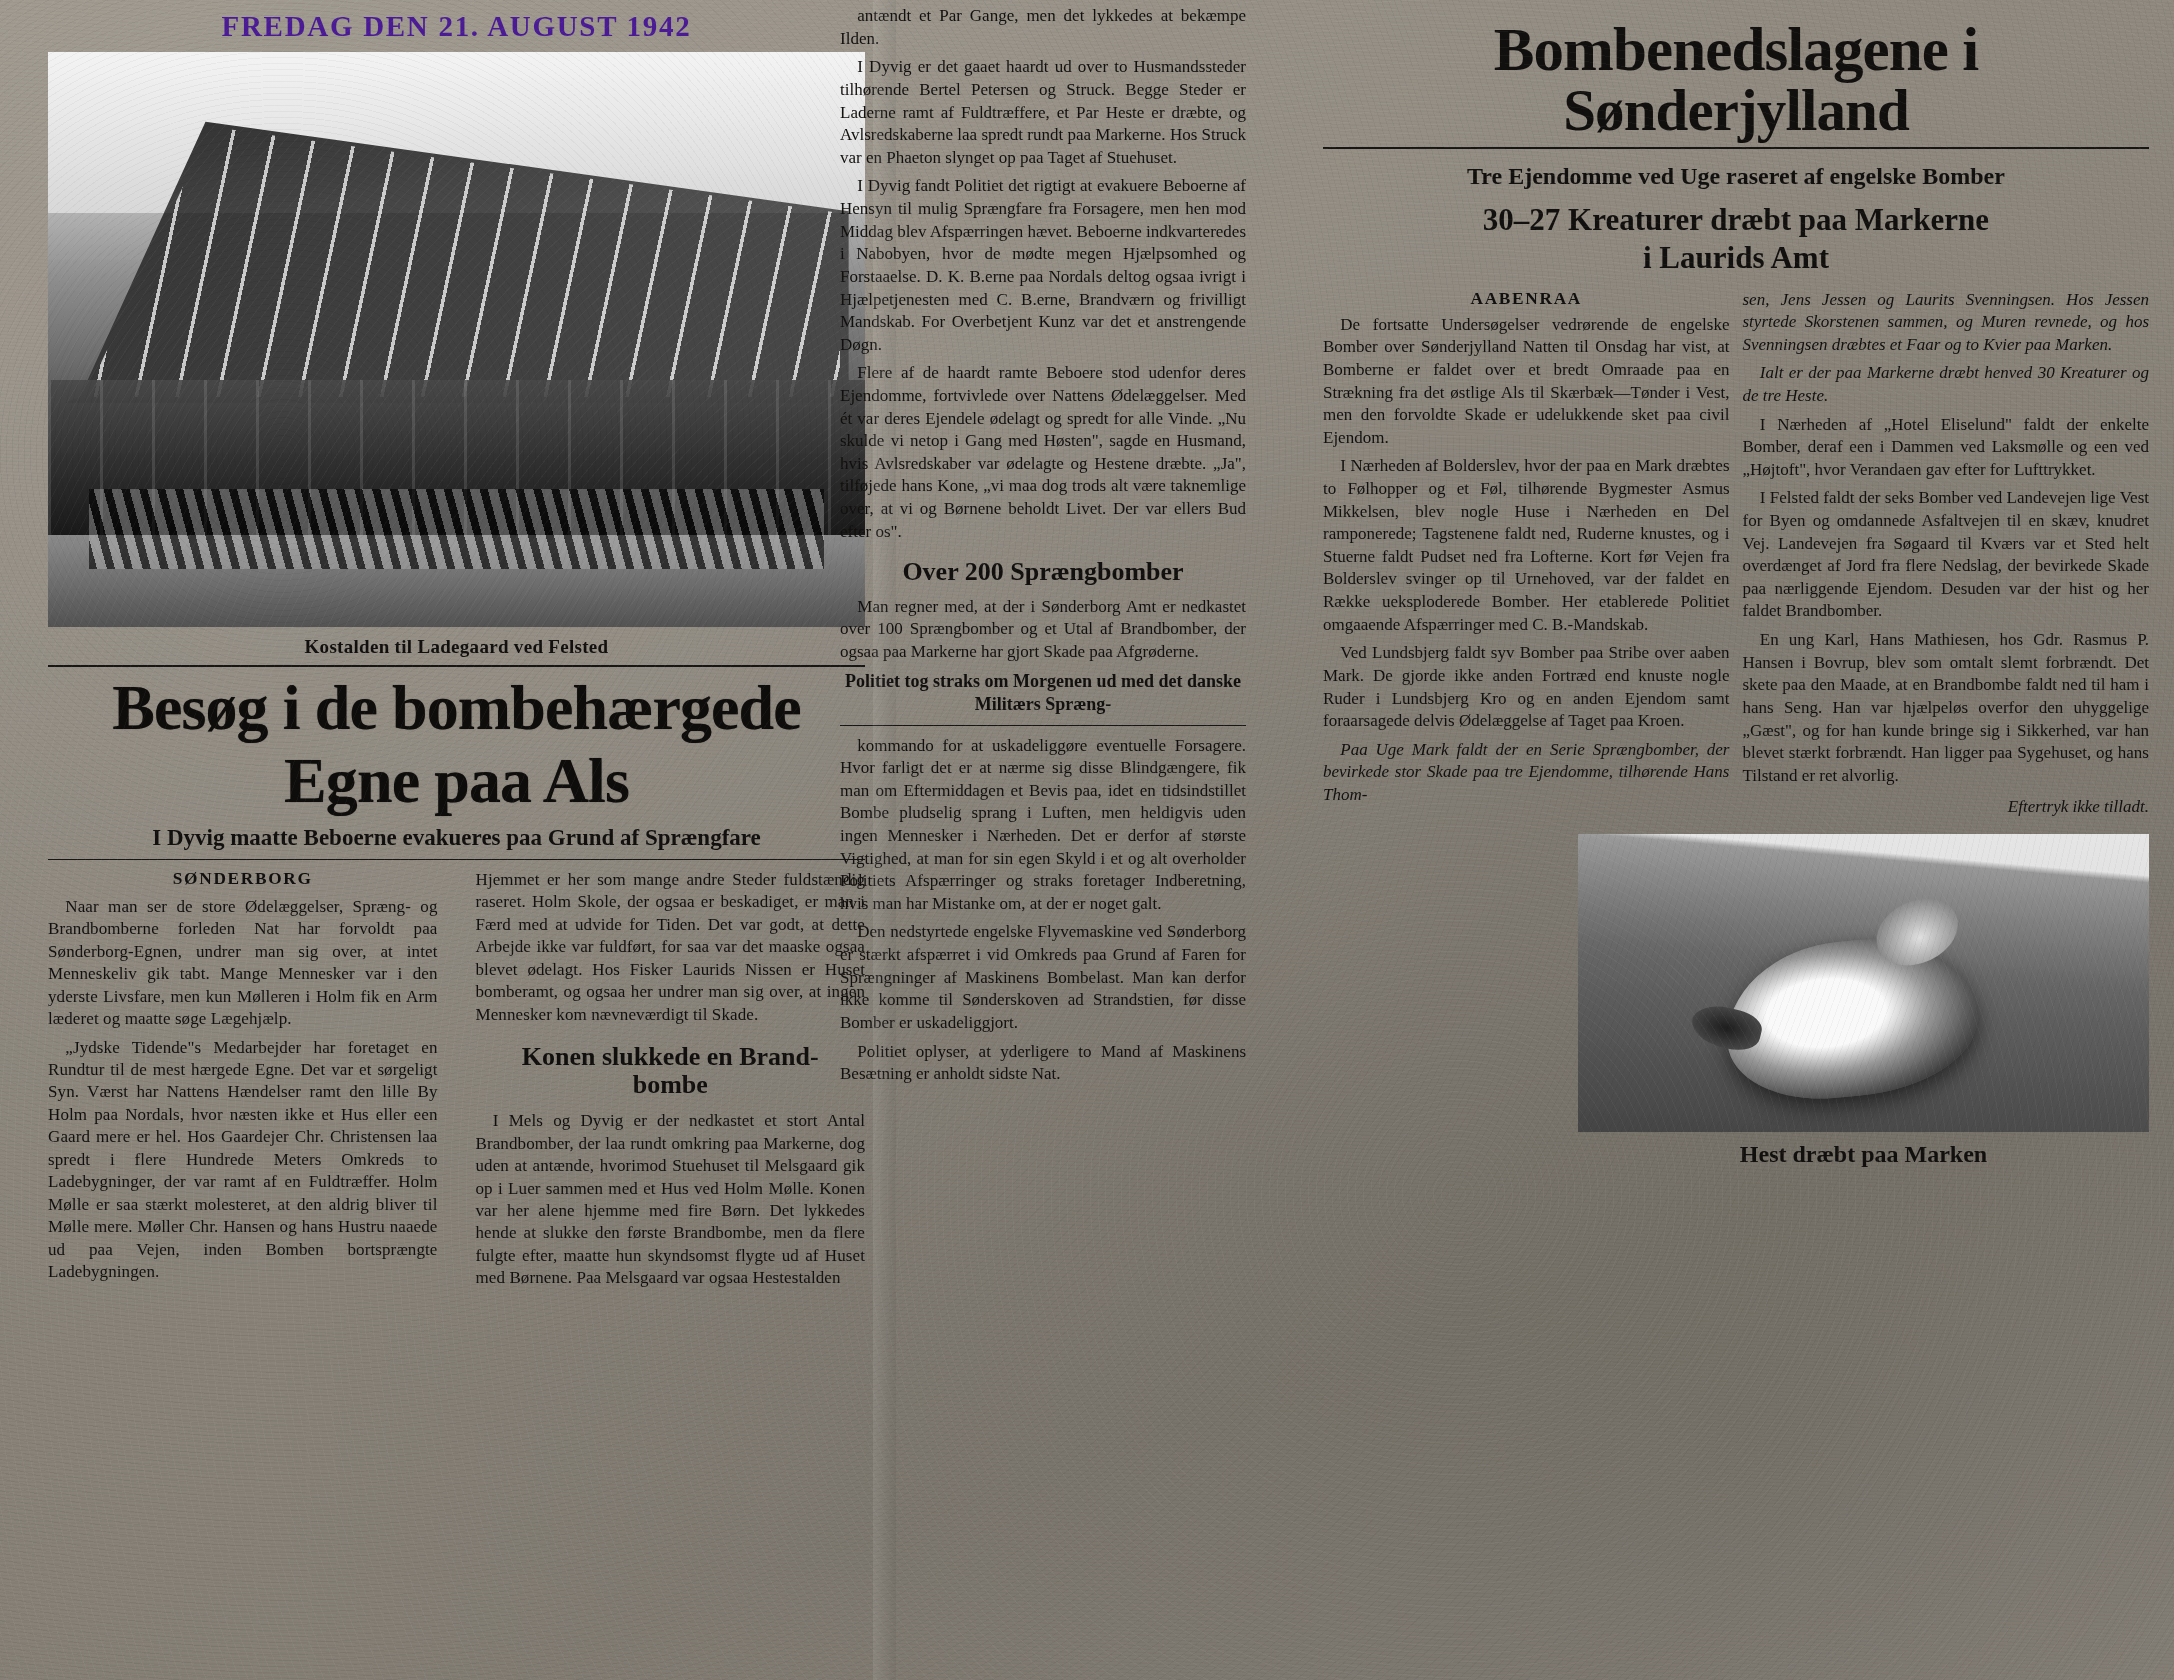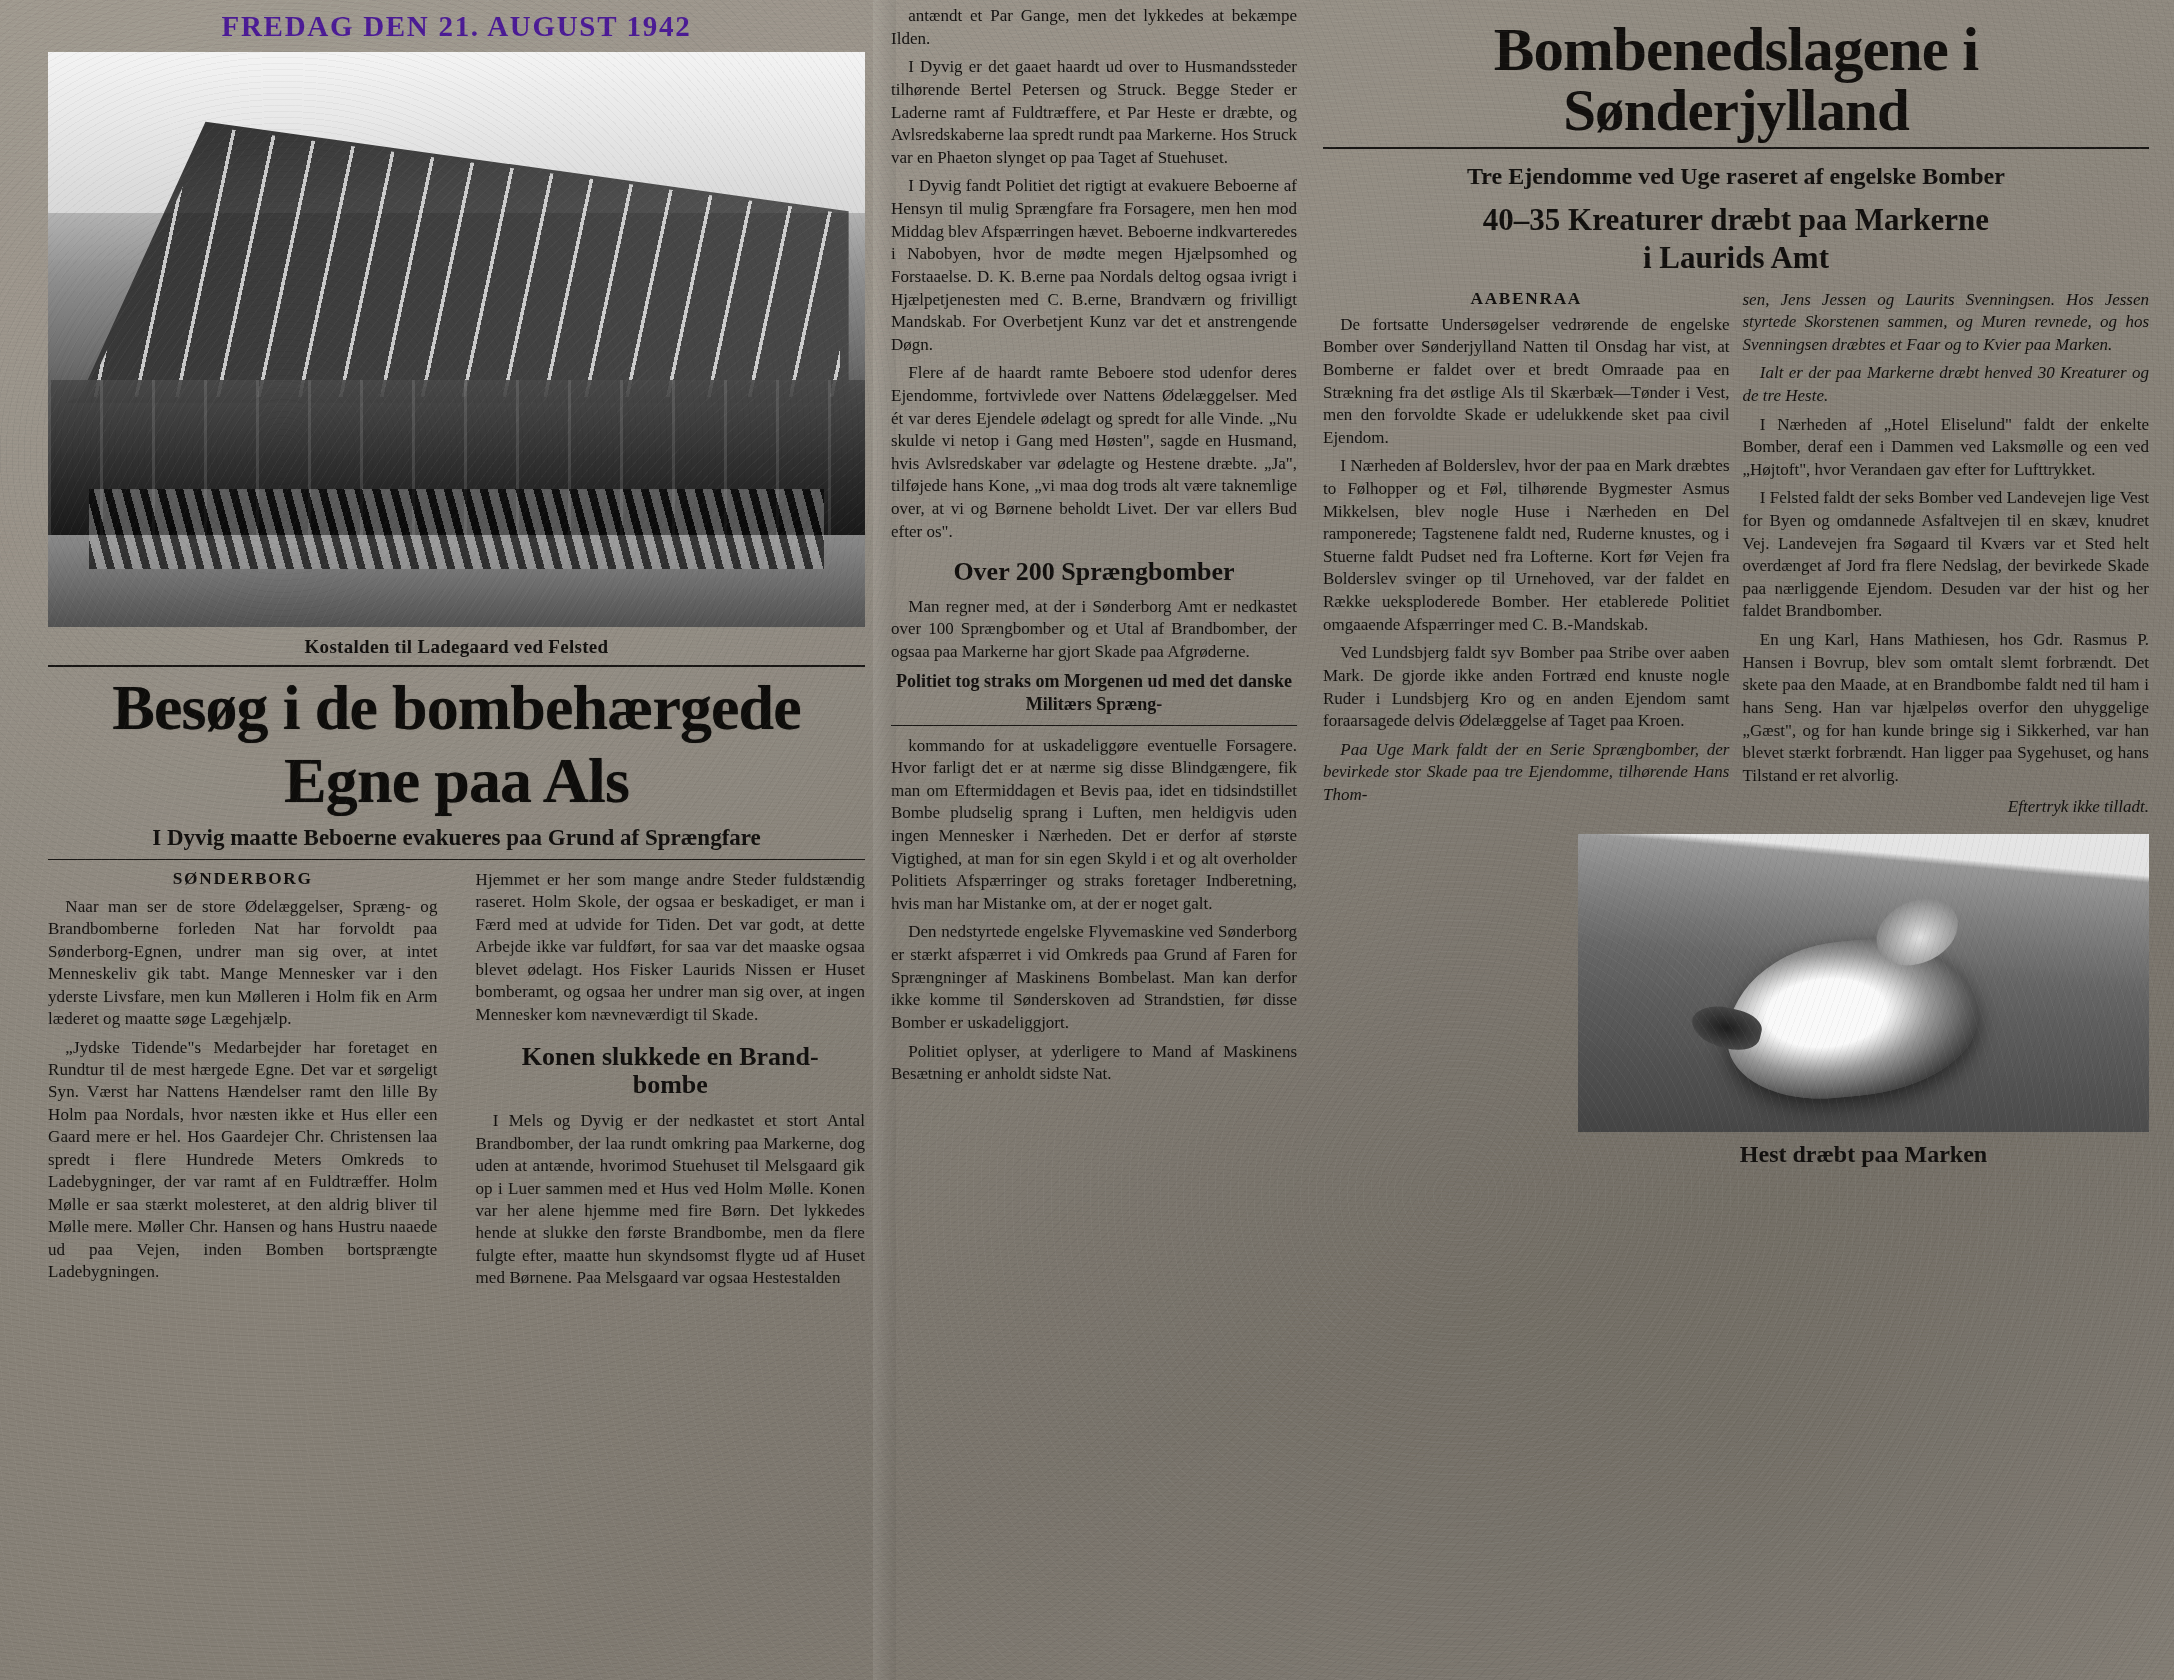--- a/index.html
+++ b/index.html
@@ -150,21 +150,21 @@
     margin-bottom: 7px;
   }
   .subhead2 {
     text-align: center;
     font-weight: 700;
     font-size: 26px;
     line-height: 1.15;
     margin: 15.6px 0 10.4px;
   }
   
-  #col2 { left: 891px; top: 5.2px; width: 406px; height: 1669px; }
+  #col2 { left: 840px; top: 5.2px; width: 406px; height: 1669px; }
   .c2text { font-size: 17px; line-height: 1.33; text-align: justify; }
   .c2text p { margin: 0 0 6px 0; text-indent: 17.3px; }
   .center-head {
     text-align: center;
     font-weight: 700;
     font-size: 26px;
     margin: 14px 0 8.6px;
   }
   .boldline {
     text-align: center;
@@ -332,21 +332,21 @@
       <p>Den nedstyrtede engelske Flyvemaskine ved Sønderborg er stærkt afspærret i vid Omkreds paa Grund af Faren for Sprængninger af Maskinens Bombelast. Man kan derfor ikke komme til Sønderskoven ad Strandstien, før disse Bomber er uskadeliggjort.</p>
       <p>Politiet oplyser, at yderligere to Mand af Maskinens Besætning er anholdt sidste Nat.</p>
     </div>
   </div>
 
   <div class="col" id="col3">
     <div class="headline-right">Bombenedslagene i</div>
     <div class="headline-right head-right-2">Sønderjylland</div>
     <hr class="rule">
     <div class="subhead-r1">Tre Ejendomme ved Uge raseret af engelske Bomber</div>
-    <div class="subhead-r2">40–35 Kreaturer dræbt paa Markerne</div>
+    <div class="subhead-r2">30–27 Kreaturer dræbt paa Markerne</div>
     <div class="subhead-r2" style="margin-top:-10.4px">i Laurids Amt</div>
 
     <div class="r-cols">
       <div>
         <div class="city">AABENRAA</div>
         <div class="rtext">
           <p>De fortsatte Undersøgelser vedrørende de engelske Bomber over Sønderjylland Natten til Onsdag har vist, at Bomberne er faldet over et bredt Omraade paa en Strækning fra det østlige Als til Skærbæk—Tønder i Vest, men den forvoldte Skade er udelukkende sket paa civil Ejendom.</p>
           <p>I Nærheden af Bolderslev, hvor der paa en Mark dræbtes to Følhopper og et Føl, tilhørende Bygmester Asmus Mikkelsen, blev nogle Huse i Nærheden en Del ramponerede; Tagstenene faldt ned, Ruderne knustes, og i Stuerne faldt Pudset ned fra Lofterne. Kort før Vejen fra Bolderslev svinger op til Urnehoved, var der faldet en Række ueksploderede Bomber. Her etablerede Politiet omgaaende Afspærringer med C. B.-Mandskab.</p>
           <p>Ved Lundsbjerg faldt syv Bomber paa Stribe over aaben Mark. De gjorde ikke anden Fortræd end knuste nogle Ruder i Lundsbjerg Kro og en anden Ejendom samt foraarsagede delvis Ødelæggelse af Taget paa Kroen.</p>
           <p class="ital">Paa Uge Mark faldt der en Serie Sprængbomber, der bevirkede stor Skade paa tre Ejendomme, tilhørende Hans Thom-</p>

